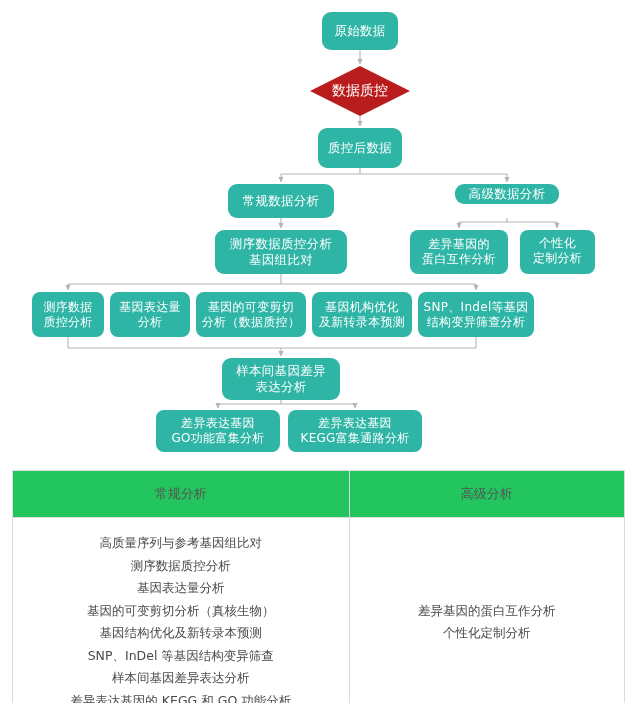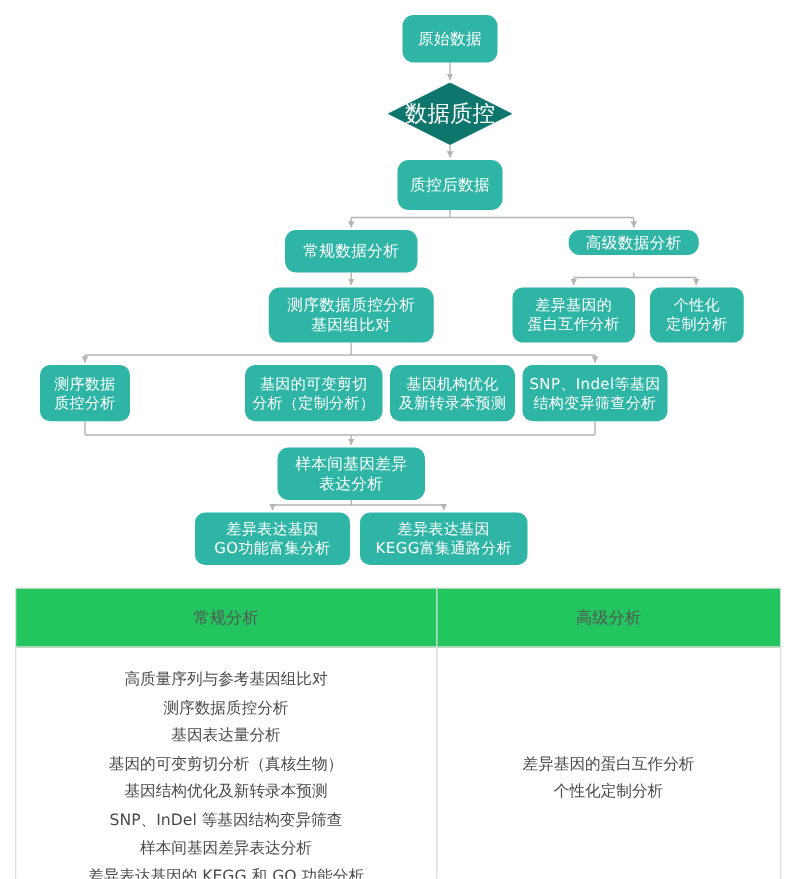--- a/index.html
+++ b/index.html
@@ -31,23 +31,23 @@
     white-space:pre-line;
   }
   .node.sm{font-size:12px;line-height:15px;border-radius:8px;}
 
   .diamond{
     position:absolute;
     display:flex;
     align-items:center;
     justify-content:center;
     color:#fff;
-    font-size:18px;
+    font-size:14px;
     white-space:nowrap;
-    background:#0f766e;
+    background:#b91c1c;
     -webkit-clip-path:polygon(50% 0,100% 50%,50% 100%,0 50%);
     clip-path:polygon(50% 0,100% 50%,50% 100%,0 50%);
   }
 
   
   #tbl-wrap{
     position:absolute;
     left:12px;top:470px;
     width:613px;
     box-sizing:border-box;
@@ -137,29 +137,31 @@
   <div class="node" style="left:228px;top:184px;width:106px;height:34px;">常规数据分析</div>
 
   <div class="node" style="left:455px;top:184px;width:104px;height:18px;">高级数据分析</div>
 
   <div class="node" style="left:215px;top:230px;width:132px;height:44px;">测序数据质控分析
 基因组比对</div>
 
   <div class="node sm" style="left:410px;top:230px;width:98px;height:44px;">差异基因的
 蛋白互作分析</div>
 
-  <div class="node sm" style="left:520px;top:230px;width:75px;height:44px;">个性化
+  <div class="node sm" style="left:520px;top:230px;width:75px;height:44px;font-family:Liberation Mono, monospace;">个性化
 定制分析</div>
 
   <div class="node sm" style="left:32px;top:292px;width:72px;height:45px;">测序数据
 质控分析</div>
 
+  <div class="node sm" style="left:110px;top:292px;width:80px;height:45px;">基因表达量
+分析</div>
 
   <div class="node sm" style="left:196px;top:292px;width:110px;height:45px;">基因的可变剪切
-分析（定制分析）</div>
+分析（数据质控）</div>
 
   <div class="node sm" style="left:418px;top:292px;width:116px;height:45px;">SNP、Indel等基因
 结构变异筛查分析</div>
 
   <div class="node sm" style="left:312px;top:292px;width:100px;height:45px;">基因机构优化
 及新转录本预测</div>
 
   <div class="node" style="left:222px;top:358px;width:118px;height:42px;">样本间基因差异
 表达分析</div>
 

